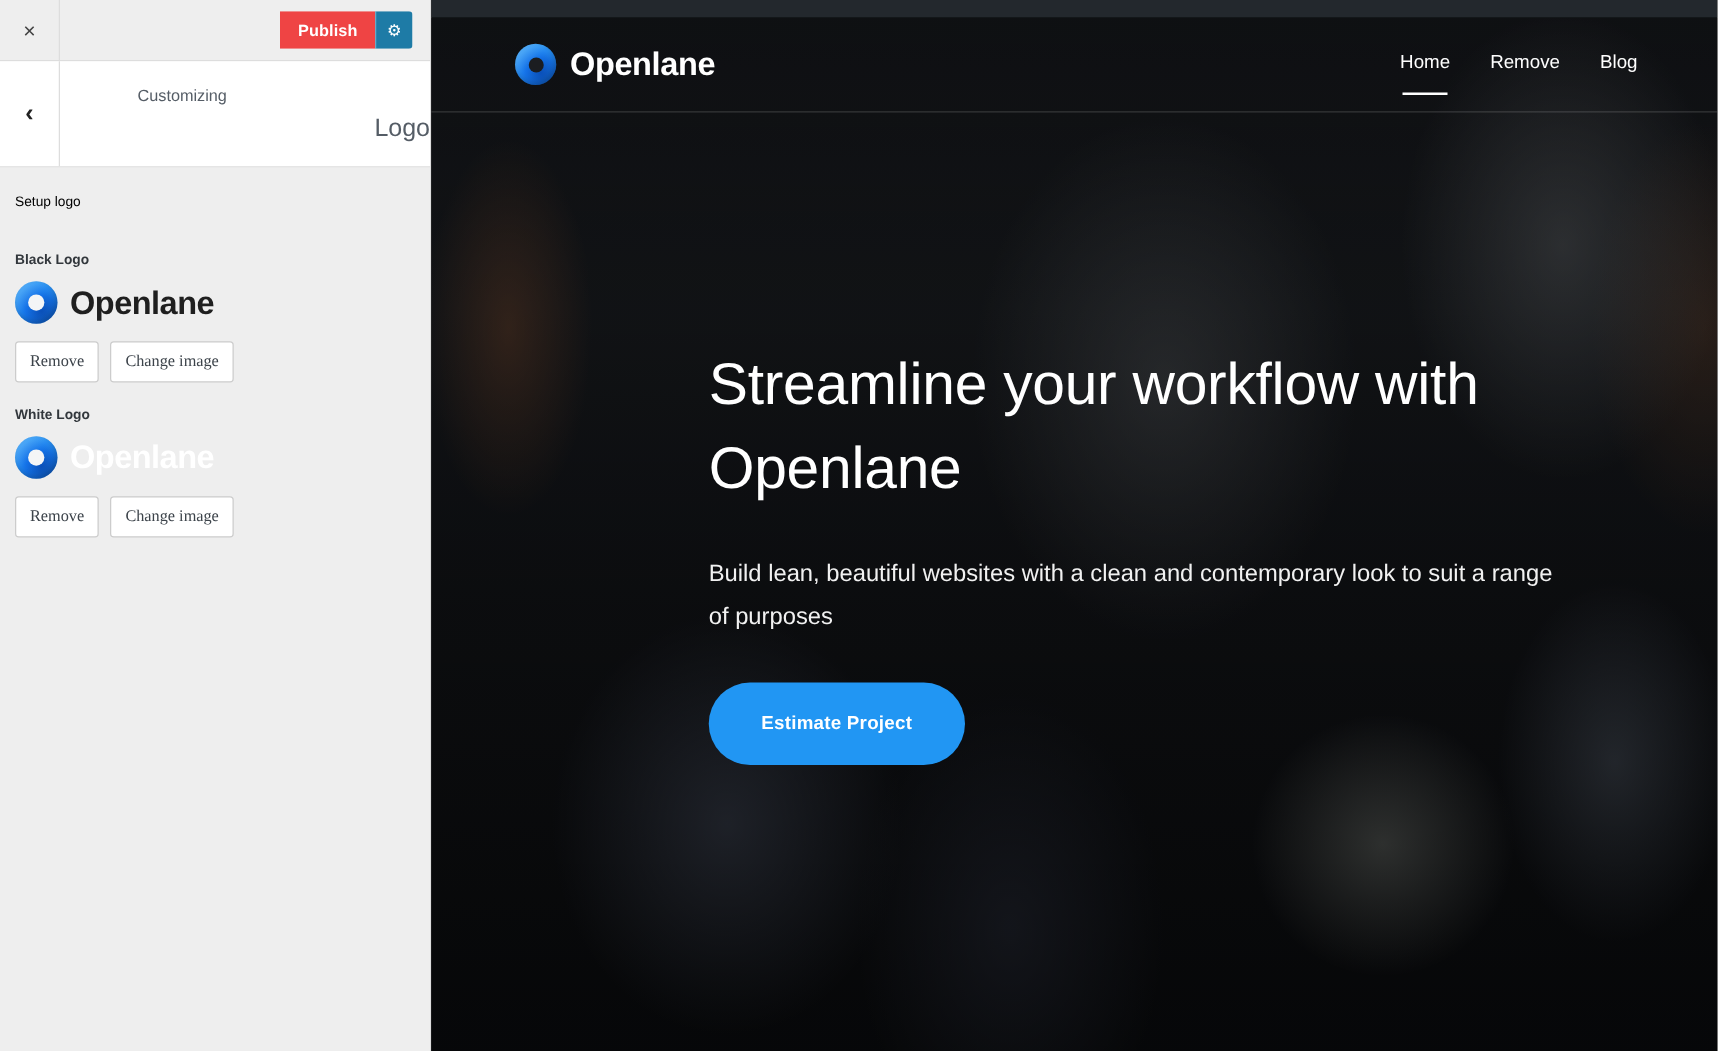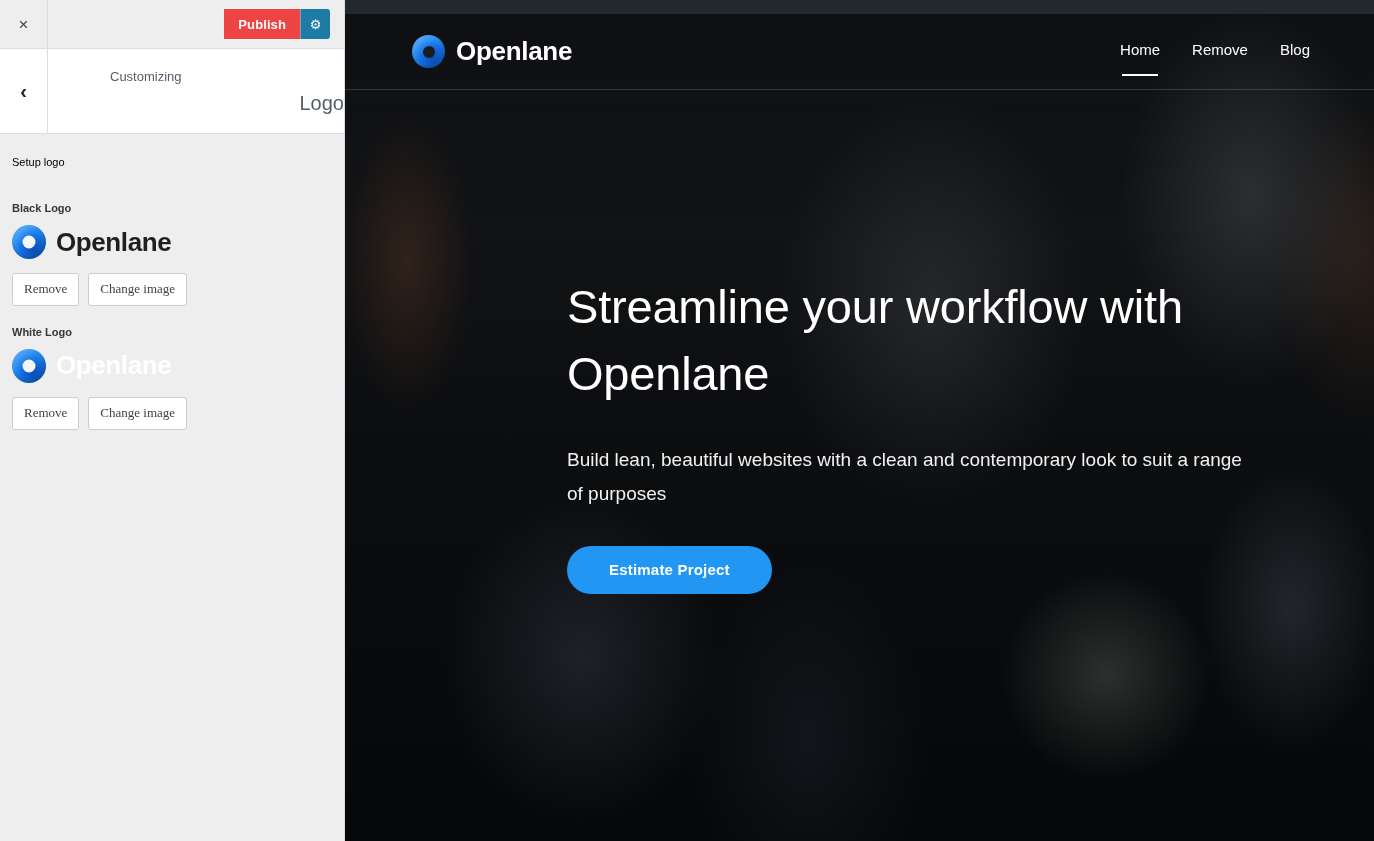--- a/index.html
+++ b/index.html
@@ -154,21 +154,21 @@
     line-height:1.42; letter-spacing:-.2px;
   }
   .hero-sub {
     color:#f1f1f1; font-size:19px; line-height:1.75;
     margin-top:36px; max-width:690px; font-weight:normal;
   }
   .cta-btn {
     display:inline-flex; align-items:center; justify-content:center;
     margin-top:36px; background:#2196f3; color:#ffffff;
     font-size:15px; font-weight:bold;
-    height:48px; padding:0 42px; border:none; border-radius:33px;
+    height:66px; padding:0 42px; border:none; border-radius:33px;
     cursor:pointer; letter-spacing:.2px;
     font-family:"Liberation Sans", sans-serif;
   }
 </style>
 </head>
 <body>
 
 <div class="app">
 
   <div class="sidebar">

